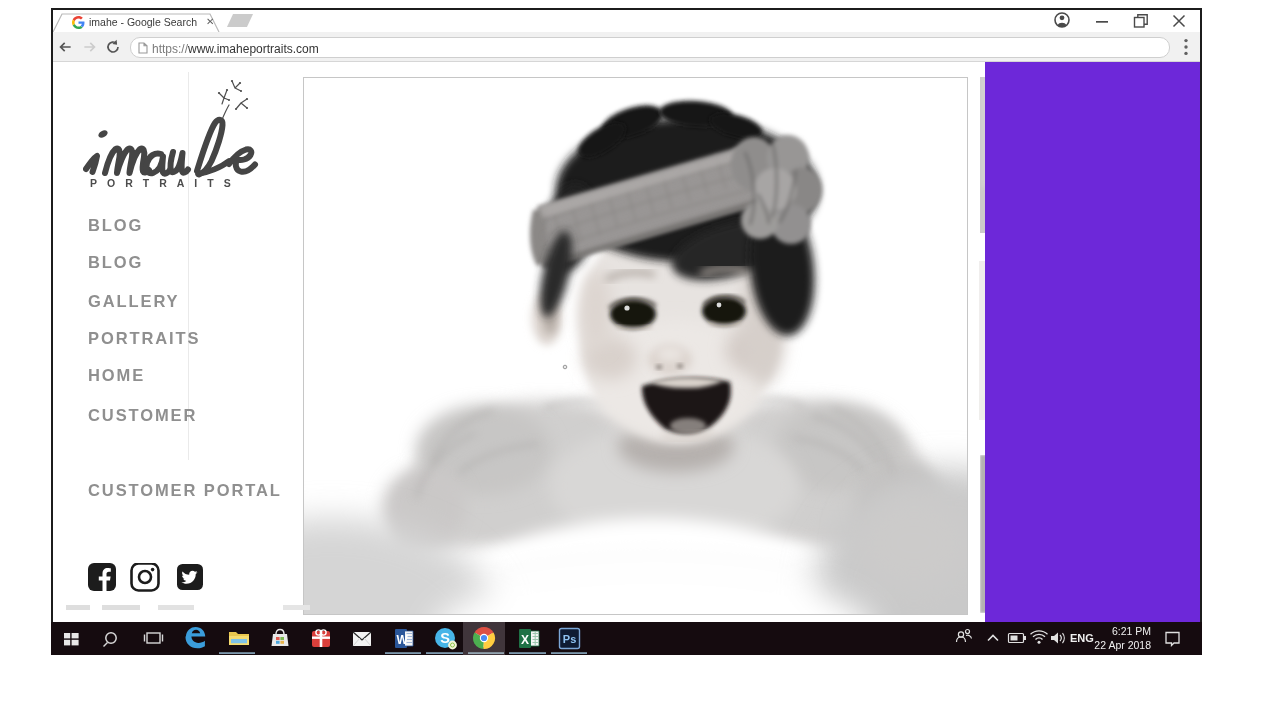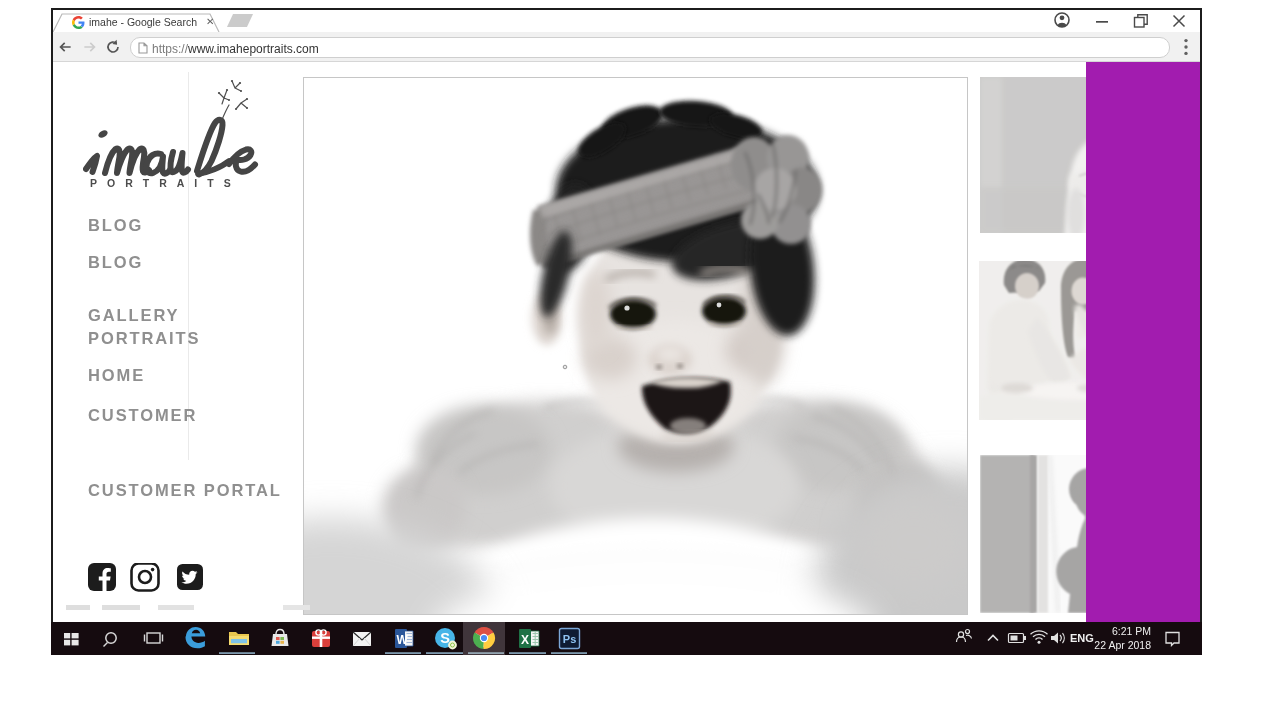--- a/index.html
+++ b/index.html
@@ -1,33 +1,33 @@
 <!DOCTYPE html>
 <html><head>
 <meta charset="utf-8">
 <style>
 * { margin:0; padding:0; box-sizing:border-box; }
 html,body { width:1280px; height:720px; background:#fff; font-family:"Liberation Sans", sans-serif; overflow:hidden; }
 body { position:relative; }
 .screen { position:absolute; left:51px; top:8px; width:1151px; height:647px; }
-.browser { position:absolute; left:0; top:0; width:1151px; height:614px; background:#a21caf; border:2px solid #1c1c1c; border-bottom:none; }
+.browser { position:absolute; left:0; top:0; width:1151px; height:614px; background:#6d28d9; border:2px solid #1c1c1c; border-bottom:none; }
 
 .titlebar { position:absolute; left:0; top:0; width:1147px; height:22px; background:#fff; }
 .tab { position:absolute; left:0px; top:3px; width:168px; height:19px; }
 .tabtxt { position:absolute; left:36px; top:3px; font-size:10.5px; color:#3a3a3a; white-space:nowrap; }
 .tabx { position:absolute; left:153px; top:3px; font-size:10px; color:#5f5f5f; }
 .newtab { position:absolute; left:177px; top:4px; width:20px; height:13px; background:#cbcbcb; transform:skewX(-25deg); }
 .wbtn { position:absolute; top:0; height:22px; }
 
 .toolbar { position:absolute; left:0; top:22px; width:1147px; height:30px; background:#f1f1f1; border-bottom:1px solid #d6d6d6; }
 .omni { position:absolute; left:77px; top:5px; width:1040px; height:21px; background:#fff; border:1px solid #cfcfcf; border-radius:10px; }
 .url { position:absolute; left:21px; top:3.5px; font-size:12px; color:#343434; white-space:nowrap; }
 .url .sch { color:#7b7b7b; }
 
-.content { position:absolute; left:0; top:52px; width:1033px; height:560px; background:#fff; overflow:hidden; }
+.content { position:absolute; left:0; top:52px; width:932px; height:560px; background:#fff; overflow:hidden; }
 .vline { position:absolute; left:135px; top:10px; width:1px; height:388px; background:#eaeaea; }
 .mi { position:absolute; left:35px; font-weight:bold; font-size:16.5px; letter-spacing:1.9px; color:#8f8f8f; white-space:nowrap; }
 .frame { position:absolute; background:#fff; }
 </style>
 </head>
 <body>
 <div class="screen">
   <div class="browser">
     <div class="titlebar">
       <div class="tab">
@@ -114,21 +114,21 @@
             <path stroke-width="6" d="M114,94 C119,78 126,55 132,46 C135.5,41 140,42 139.5,48 C139,56 134,72 128.5,84 C125,91 120,96 116,97.5"></path>
             <path stroke-width="5.8" d="M115,97 C125,95.5 138,90.5 146,84"></path>
             <path stroke-width="6" d="M146,87 C151,80 158,74 163,72.5 C167.5,71.3 169.5,74.5 167.5,78 C164.5,82.5 158,84 154,82.5 C151.8,87 152.5,93 157.5,94.5 C162.5,96 168.5,91.5 172,87.5"></path>
           </g>
         </svg>
       </div>
       <div style="position:absolute;left:37px;top:115px;font-size:10.5px;font-weight:bold;letter-spacing:10px;color:#4c4c4c;">PORTRAITS</div>
 
       <div class="mi" style="top:154px">BLOG</div>
       <div class="mi" style="top:191px">BLOG</div>
-      <div class="mi" style="top:244px">GALLERY</div>
+      <div class="mi" style="top:230px">GALLERY</div>
       <div class="mi" style="top:267px">PORTRAITS</div>
       <div class="mi" style="top:304px">HOME</div>
       <div class="mi" style="top:344px">CUSTOMER</div>
       <div class="mi" style="top:419px">CUSTOMER PORTAL</div>
       <div id="social" style="position:absolute;left:35px;top:501px;width:160px;height:30px;">
         <svg width="160" height="30" viewBox="0 0 160 30">
 
           <rect x="0" y="0" width="28" height="28" rx="6" fill="#1c1c1c"></rect>
           <path d="M18.5 28 V17.5 H22 L22.6 13.5 H18.5 V11 C18.5 9.8 19.1 8.8 20.9 8.8 H22.8 V5.3 C22.8 5.3 21.2 5 19.7 5 C16.6 5 14.5 6.9 14.5 10.4 V13.5 H10.8 V17.5 H14.5 V28 Z" fill="#fff"></path>
 

